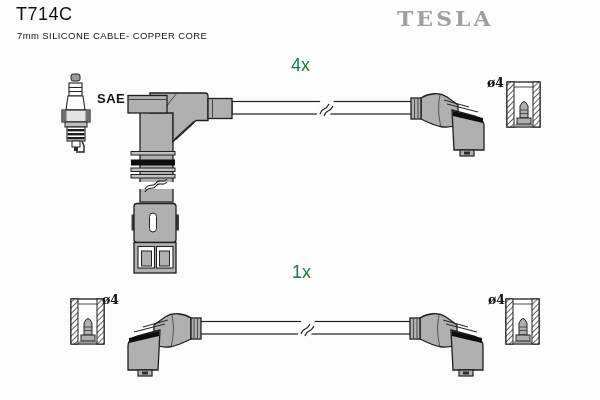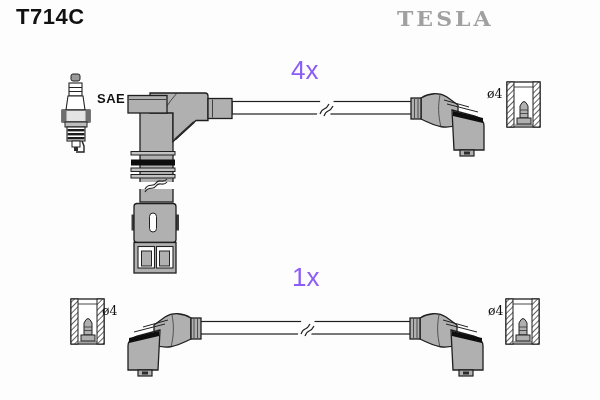--- a/index.html
+++ b/index.html
@@ -8,30 +8,30 @@
     --logo-gray:#a0a0a0;
     --ink:#111111;
     --bg:#fdfdfd;
   }
   html,body{margin:0;padding:0;}
   body{width:600px;height:400px;background:var(--bg,#fdfdfd);
        font-family:"Liberation Sans", sans-serif;color:var(--ink,#111);}
   #stage{position:relative;width:600px;height:400px;overflow:hidden;}
   #diagram-svg{position:absolute;left:0;top:0;}
   .abs{position:absolute;white-space:nowrap;}
-  .part-number{left:16px;top:4px;font-size:22px;font-weight:bold;letter-spacing:.5px;}
+  .part-number{left:16px;top:4px;font-size:18px;font-weight:normal;letter-spacing:.5px;}
   .subtitle{left:17px;top:30px;font-size:9.5px;letter-spacing:.4px;}
   .brand{left:397px;top:7px;font-family:"DejaVu Serif", serif;font-weight:bold;
          font-size:22px;color:var(--logo-gray,#a0a0a0);letter-spacing:3px;
          transform:scaleY(.92);transform-origin:left top;}
-  .qty{font-size:26px;color:#8b5cf6;}
+  .qty{font-size:18px;color:#15803d;}
   .qty-top{left:291px;top:55px;}
   .qty-bottom{left:292px;top:262px;}
   .sae{left:97px;top:91px;font-size:13px;font-weight:bold;letter-spacing:.5px;}
-  .dia{font-family:"DejaVu Serif", serif;font-weight:normal;font-size:12.5px;margin-top:11px;}
+  .dia{font-family:"DejaVu Serif", serif;font-weight:bold;font-size:12.5px;}
   .dia-top-right{left:487px;top:75px;}
   .dia-bottom-left{left:102px;top:292px;}
   .dia-bottom-right{left:488px;top:292px;}
 </style>
 </head>
 <body>
 
 <div id="stage">
 
   <svg id="diagram-svg" width="600" height="400" viewBox="0 0 600 400">
@@ -131,20 +131,21 @@
       <rect x="200" y="321.5" width="211" height="12.5" fill="#ffffff" stroke="var(--outline,#1f1f1f)" stroke-width="1.2"></rect>
       <use href="#cable-break" transform="translate(307,327)"></use>
       <use href="#boot-right" transform="translate(201,310) scale(-1,1)"></use>
       <use href="#boot-right" transform="translate(410,310)"></use>
       <use href="#terminal-cup" transform="translate(71,296)"></use>
       <use href="#terminal-cup" transform="translate(506,296)"></use>
     </g>
   </svg>
 
   <div class="abs part-number">T714C</div>
+  <div class="abs subtitle">7mm SILICONE CABLE- COPPER CORE</div>
   <div class="abs brand">TESLA</div>
 
   <div class="abs qty qty-top">4x</div>
   <div class="abs sae">SAE</div>
   <div class="abs dia dia-top-right">ø4</div>
 
   <div class="abs qty qty-bottom">1x</div>
   <div class="abs dia dia-bottom-left">ø4</div>
   <div class="abs dia dia-bottom-right">ø4</div>
 </div>

